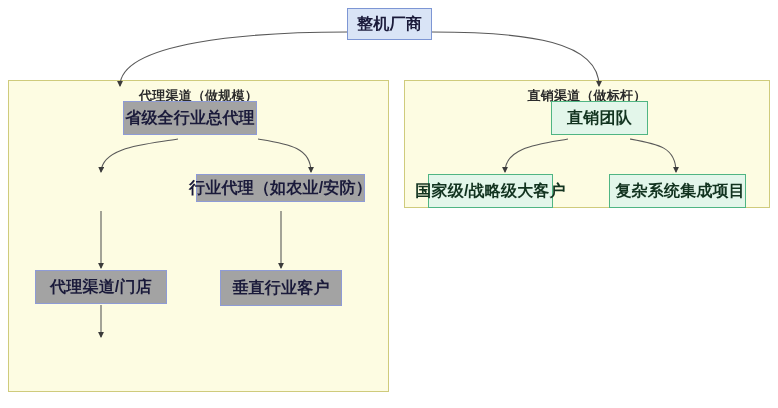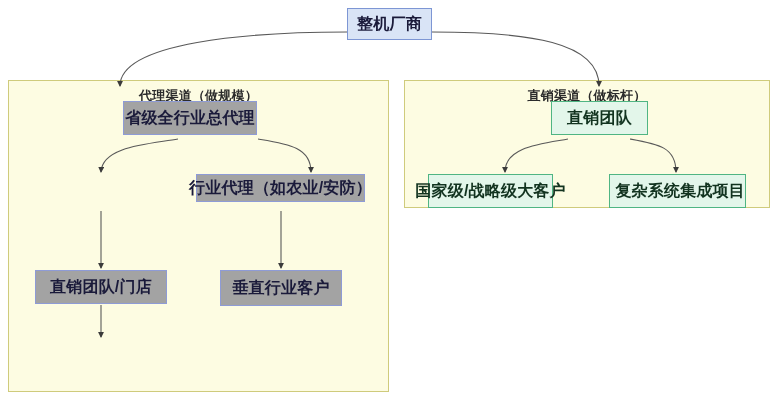--- a/index.html
+++ b/index.html
@@ -116,21 +116,21 @@
   <div class="node blue" style="left:123px; top:101px; width:134px; height:34px;">
     <span>省级全行业总代理</span>
   </div>
 
 
   <div class="node blue" style="left:196px; top:174px; width:169px; height:28px;">
     <span>行业代理（如农业/安防）</span>
   </div>
 
   <div class="node blue" style="left:35px; top:270px; width:132px; height:34px;">
-    <span>直销团队/门店</span>
+    <span>代理渠道/门店</span>
   </div>
 
   <div class="node blue" style="left:220px; top:270px; width:122px; height:36px;">
     <span>垂直行业客户</span>
   </div>
 
 
   <div class="node green" style="left:551px; top:101px; width:97px; height:34px;">
     <span>直销团队</span>
   </div>

